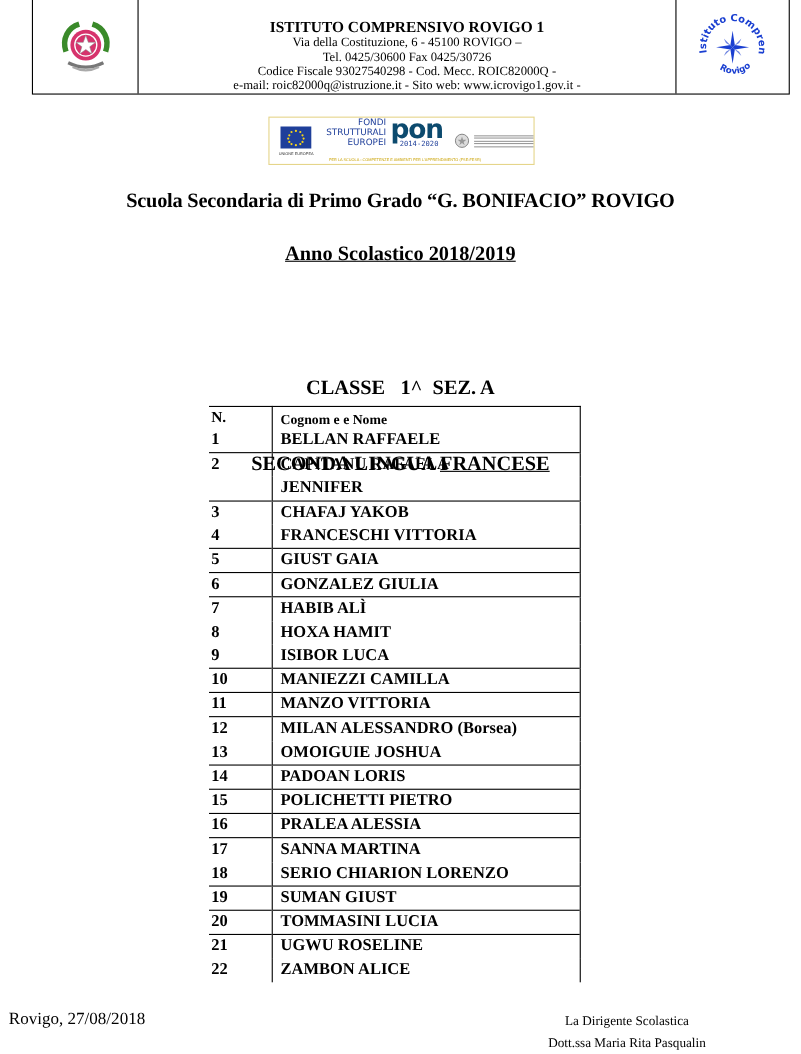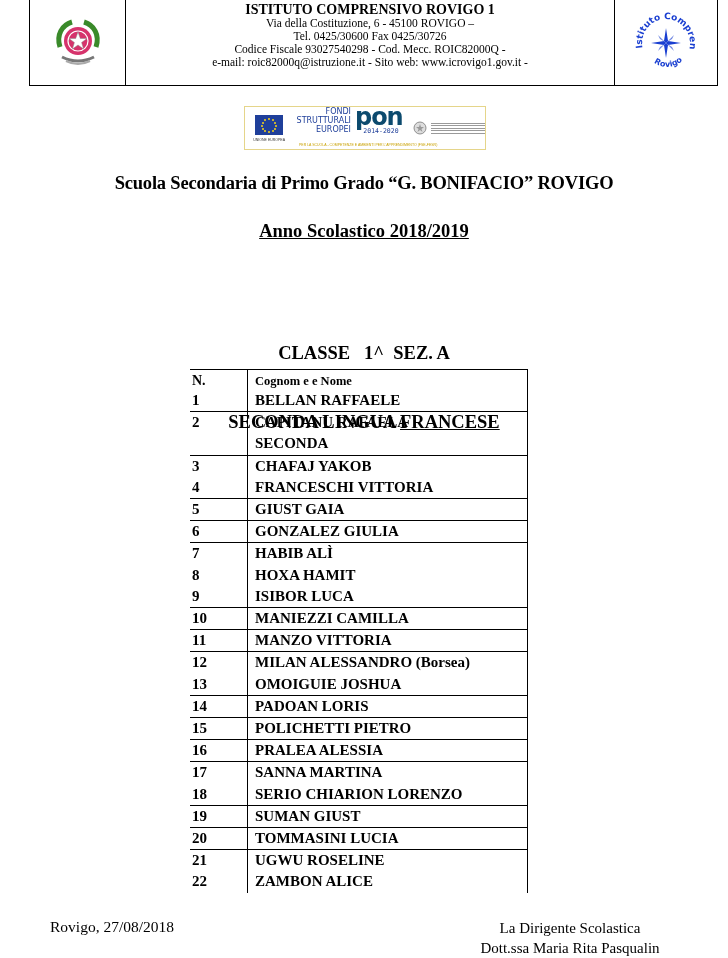--- a/index.html
+++ b/index.html
@@ -3,21 +3,21 @@
 <meta charset="utf-8">
 <style>
   html, body { margin:0; padding:0; background:#ffffff; }
   body { width:728px; height:958px; position:relative; overflow:hidden;
          font-family:"Liberation Serif", "DejaVu Serif", serif; color:#000; }
 
   .header-box { position:absolute; left:29px; top:-1px; width:689px; height:87px;
                 border:1.5px solid #000; box-sizing:border-box; display:flex; }
   .hb-logo-left { width:95px; border-right:1.5px solid #000; display:flex; align-items:center; justify-content:center; }
   .hb-center { flex:1; text-align:center; padding-top:2px; line-height:13px; font-size:11.5px; }
-  .hb-center .inst-name { font-weight:bold; font-size:14px; line-height:15px; }
+  .hb-center .inst-name { font-weight:bold; font-size:14px; line-height:15px;margin-top:16px; }
   .hb-logo-right { width:102px; border-left:1.5px solid #000; display:flex; align-items:center; justify-content:center; }
 
   .pon-banner { position:absolute; left:244px; top:106px; width:242px; height:44px;
                 border:1px solid #e5d58a; background:#fff; display:flex; box-sizing:border-box; }
   .pon-eu { width:52px; height:42px; display:flex; flex-direction:column; align-items:center; justify-content:center; }
   .eu-flag { width:28px; height:20px; background:#1f3f9a; position:relative; }
   .eu-flag span { position:absolute; width:2px; height:2px; background:#f7d417; border-radius:50%; }
   .eu-label { font-size:3.5px; font-family:"Liberation Sans", sans-serif; margin-top:3px; color:#333; }
   .pon-fondi { width:62px; text-align:right; font-family:"DejaVu Sans", sans-serif; font-size:8px; line-height:9px; color:#1f3f9a; padding-right:4px; }
   .pon-word { font-family:"DejaVu Sans", sans-serif; font-weight:bold; color:#0c4a6e; font-size:24px; line-height:20px; letter-spacing:-1px; }
@@ -35,22 +35,22 @@
   .u { text-decoration:underline; }
 
   table.students { position:absolute; left:190px; top:369px; border-collapse:collapse; width:338px; font-weight:bold; }
   table.students td { padding:0 0 0 4px; vertical-align:top; font-size:15px; line-height:21.2px; height:21.2px; }
   table.students td.n { width:55px; padding-left:2px; border-right:1.5px solid #000; }
   table.students td.name { padding-left:7px; border-right:1.5px solid #000; }
   table.students tr.top td { border-top:1.5px solid #000; }
   table.students tr.header td { font-size:12.5px; line-height:18px; height:18px; padding-top:2px; }
   table.students tr.header td.n { font-size:14px; }
 
-  .footer-place { position:absolute; left:8px; top:918px; font-size:15.5px;margin-left:42px; }
-  .footer-sign { position:absolute; left:445px; top:918px; font-size:15px; text-align:center; line-height:20px; width:250px; }
+  .footer-place { position:absolute; left:8px; top:918px; font-size:15.5px; }
+  .footer-sign { position:absolute; left:445px; top:918px; font-size:12px; text-align:center; line-height:20px; width:250px; }
 </style>
 </head>
 <body>
 
 <div class="header-box">
   <div class="hb-logo-left">
     <svg width="52" height="52" viewBox="0 0 52 52">
       <path d="M8 30 C4 18 10 8 20 5" stroke="#3a8a2a" stroke-width="5" fill="none"></path>
       <path d="M44 30 C48 18 42 8 32 5" stroke="#3a8a2a" stroke-width="5" fill="none"></path>
       <circle cx="26" cy="24" r="14" fill="#d6336c"></circle>
@@ -151,21 +151,21 @@
     <tr>
       <td class="n">1</td>
       <td class="name">BELLAN RAFFAELE</td>
     </tr>
     <tr class="top">
       <td class="n">2</td>
       <td class="name">CAPITANU RAFAELA</td>
     </tr>
     <tr>
       <td class="n"></td>
-      <td class="name">SECONDA</td>
+      <td class="name">JENNIFER</td>
     </tr>
     <tr class="top">
       <td class="n">3</td>
       <td class="name">CHAFAJ YAKOB</td>
     </tr>
     <tr>
       <td class="n">4</td>
       <td class="name">FRANCESCHI VITTORIA</td>
     </tr>
     <tr class="top">

